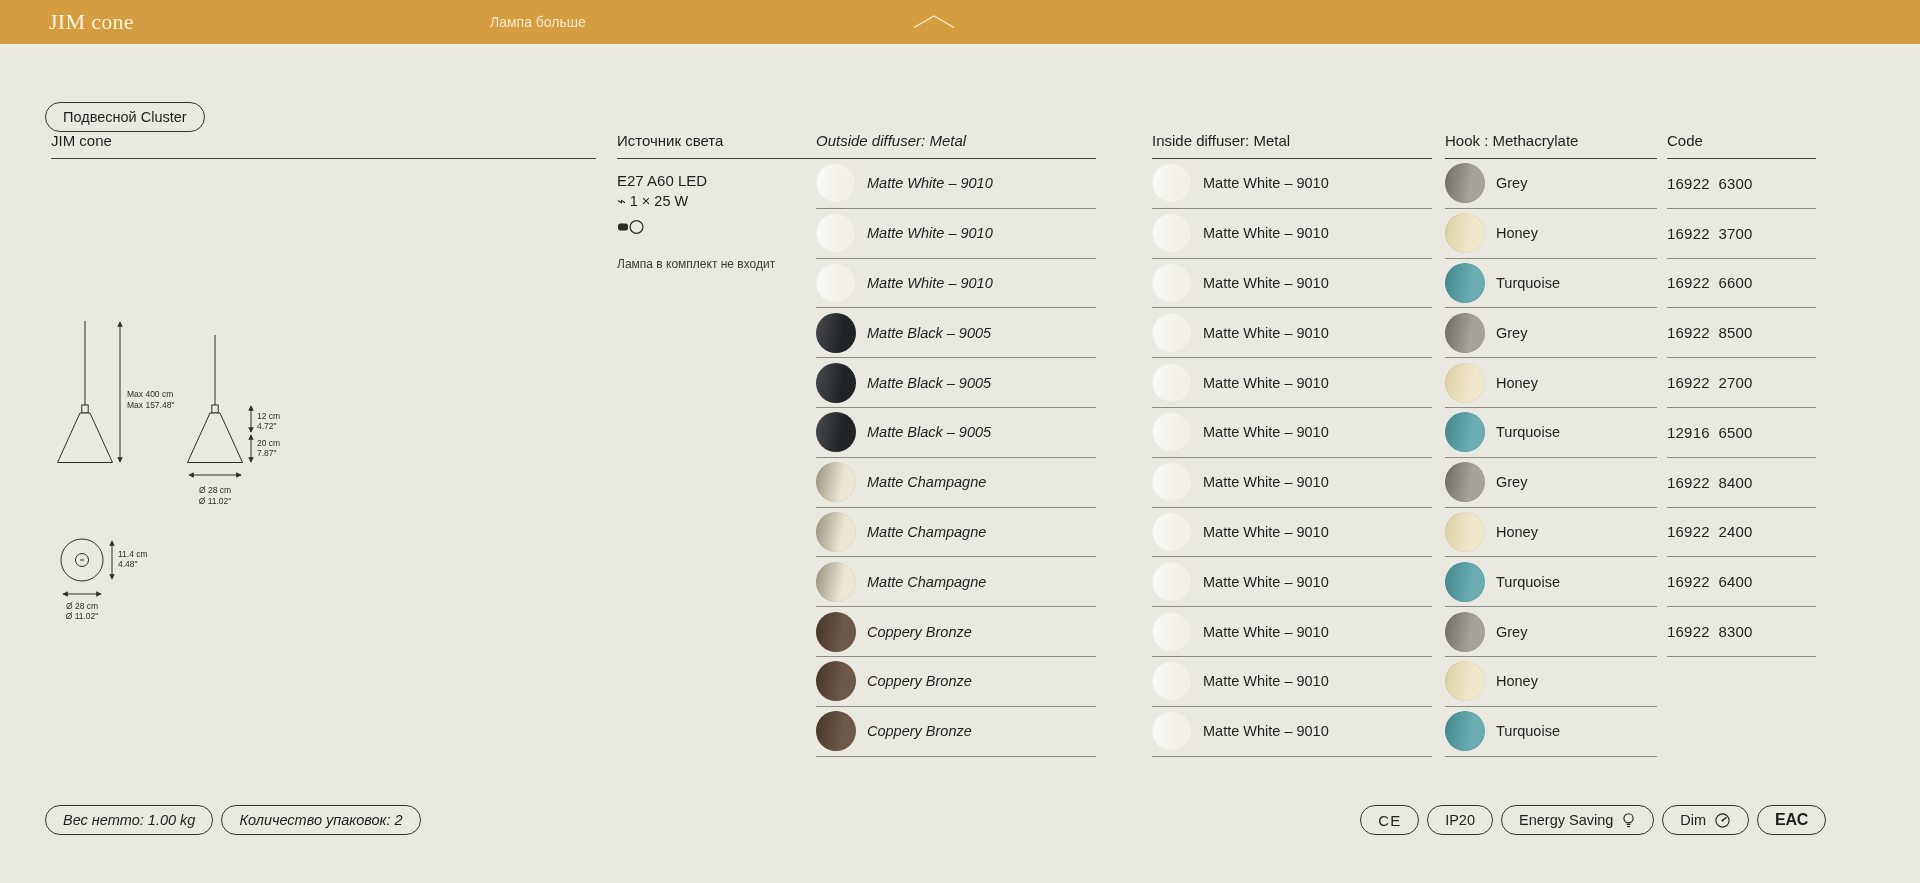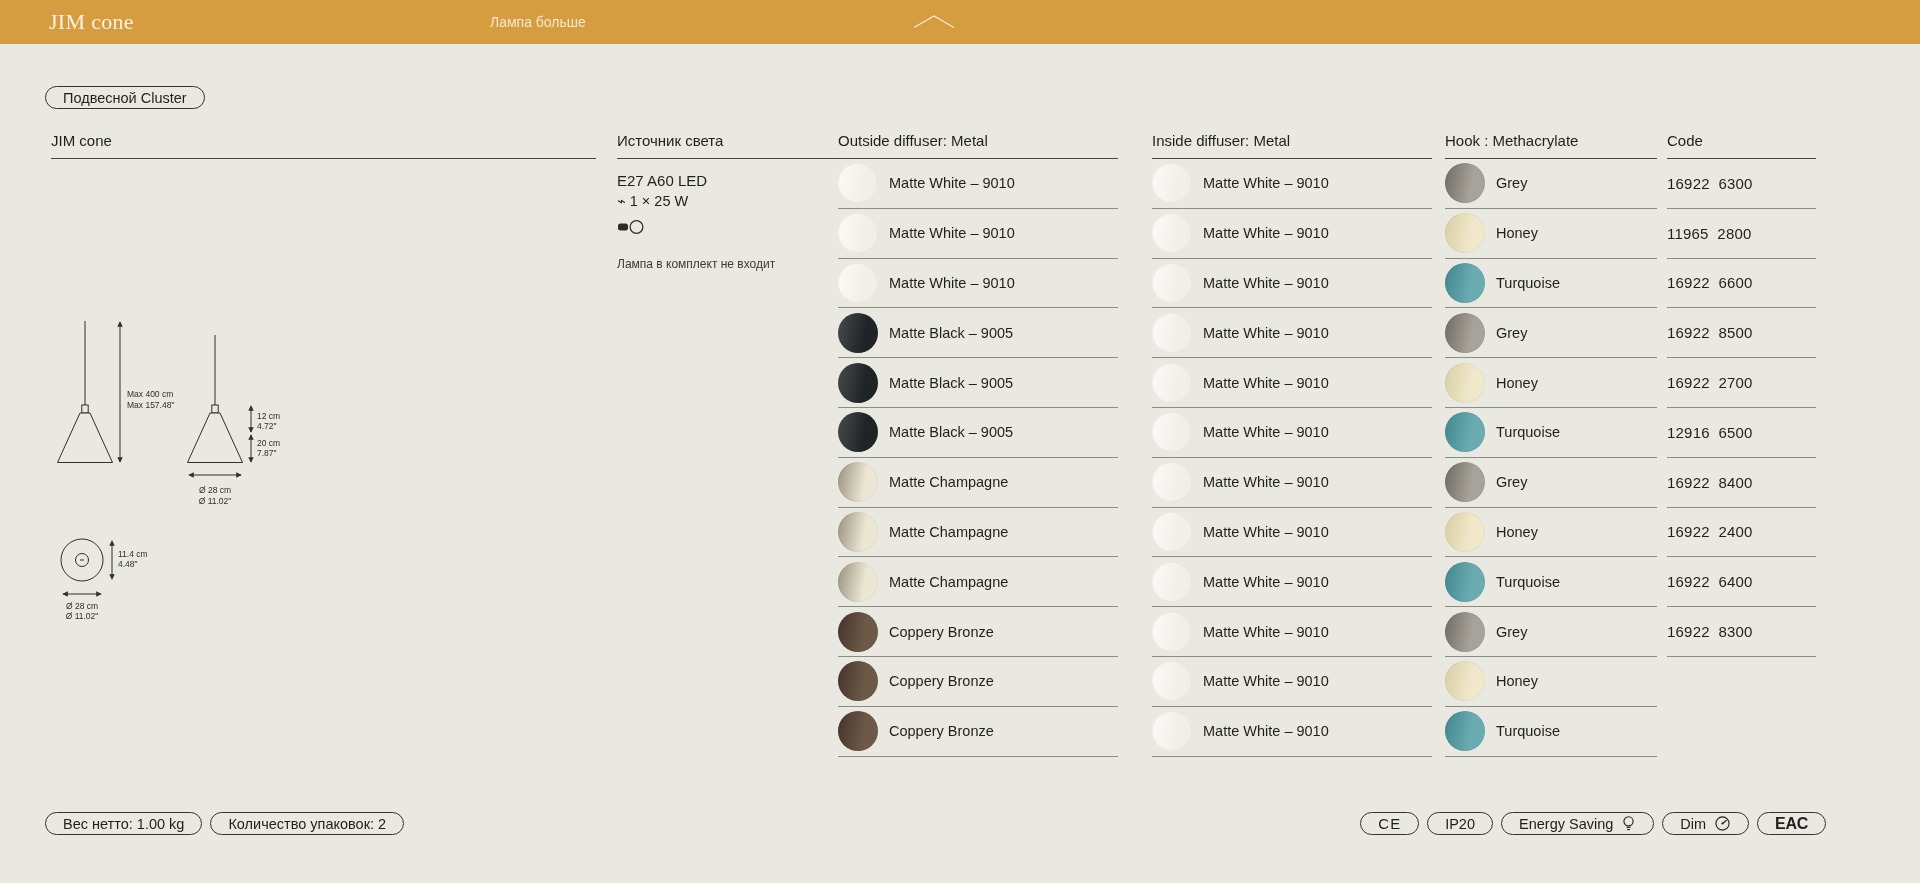--- a/index.html
+++ b/index.html
@@ -20,23 +20,23 @@
   }
   .learn-more {
     position:absolute; left:490px; top:50%; transform:translateY(-50%);
     font-size:14px; color:rgba(251,244,226,.88); cursor:pointer;
   }
   .chevron { position:absolute; left:912px; top:13px; cursor:pointer; }
 
   
   .pill {
     display:inline-flex; align-items:center; justify-content:center;
-    height:23px; padding:8px 17px;
+    height:30px; padding:8px 17px;
     border:1px solid #34342d; border-radius:999px;
-    font-size:14.5px; white-space:nowrap; background:transparent;
+    font-size:14.5px; white-space:nowrap; background:transparent;margin-top:16px;
   }
   .variant-pill { position:absolute; left:45px; top:86px; cursor:pointer; }
 
   
   .tcol { position:absolute; top:133px; }
   .col-header {
     font-size:15px; line-height:15px; padding-bottom:10px;
     border-bottom:1px solid #45453f; color:#1f1f1d;
   }
   .trow { display:flex; align-items:center; height:49.8px; border-bottom:1px solid #8d8c82; }
@@ -53,21 +53,21 @@
   .ls-bulb { margin-top:10px; display:block; }
   .ls-note { margin-top:22px; font-size:12px; color:#3b3b36; }
 
   
   .drawing { position:absolute; left:55px; top:315px; }
   .dim-text { font-size:8.5px; fill:#2f2f2b; }
   .dw-stroke { stroke:#2f2f2b; stroke-width:1; fill:none; }
   .dw-fill { fill:#e9e8e1; stroke:#2f2f2b; stroke-width:1; }
 
   
-  .footer-left { position:absolute; left:45px; bottom:48px; display:flex; gap:8px; }
+  .footer-left { position:absolute; left:45px; bottom:48px; display:flex; gap:8px;font-style:italic; }
   .footer-right { position:absolute; right:94px; bottom:48px; display:flex; gap:8px;text-align:right; }
   .badge { gap:8px; }
   .eac-text { font-weight:800; letter-spacing:-.3px; transform:scaleY(1.05); font-size:16px; }
   .ce-text { font-size:15px; letter-spacing:1px; }
 </style>
 </head>
 <body style="background: rgb(233, 232, 225); color: rgb(31, 31, 29);">
 
 <div class="page" style="background: rgb(233, 232, 225);">
 
@@ -89,21 +89,21 @@
     <div class="col-header">Источник света</div>
     <div class="ls-line1">E27 A60 LED</div>
     <div class="ls-line2">⌁ 1 × 25 W</div>
     <svg class="ls-bulb" width="30" height="16" viewBox="0 0 30 16">
       <rect x="1" y="4.5" width="10" height="7" rx="2.5" fill="#2b2b27"></rect>
       <circle cx="19.5" cy="8" r="6.4" fill="none" stroke="#2b2b27" stroke-width="1.2"></circle>
     </svg>
     <div class="ls-note">Лампа в комплект не входит</div>
   </div>
 
-  <div class="tcol" style="left:838px; width:280px;">
+  <div class="tcol" style="left:816px; width:280px;font-style:italic;">
     <div class="col-header">Outside diffuser: Metal</div>
     <div class="tcol-rows">
         <div class="trow">
           <span class="swatch" style="background: linear-gradient(100deg, rgb(252, 251, 248) 0%, rgb(241, 239, 232) 65%);"></span>
           <span class="swatch-label">Matte White – 9010</span>
         </div>
         <div class="trow">
           <span class="swatch" style="background: linear-gradient(100deg, rgb(252, 251, 248) 0%, rgb(241, 239, 232) 65%);"></span>
           <span class="swatch-label">Matte White – 9010</span>
         </div>
@@ -258,21 +258,21 @@
       </div>
   </div>
 
   <div class="tcol" style="left:1667px; width:149px;">
     <div class="col-header">Code</div>
     <div class="tcol-rows">
         <div class="trow">
           <span class="code-text">16922  6300</span>
         </div>
         <div class="trow">
-          <span class="code-text">11965  2800</span>
+          <span class="code-text">16922  3700</span>
         </div>
         <div class="trow">
           <span class="code-text">16922  6600</span>
         </div>
         <div class="trow">
           <span class="code-text">16922  8500</span>
         </div>
         <div class="trow">
           <span class="code-text">16922  2700</span>
         </div>

